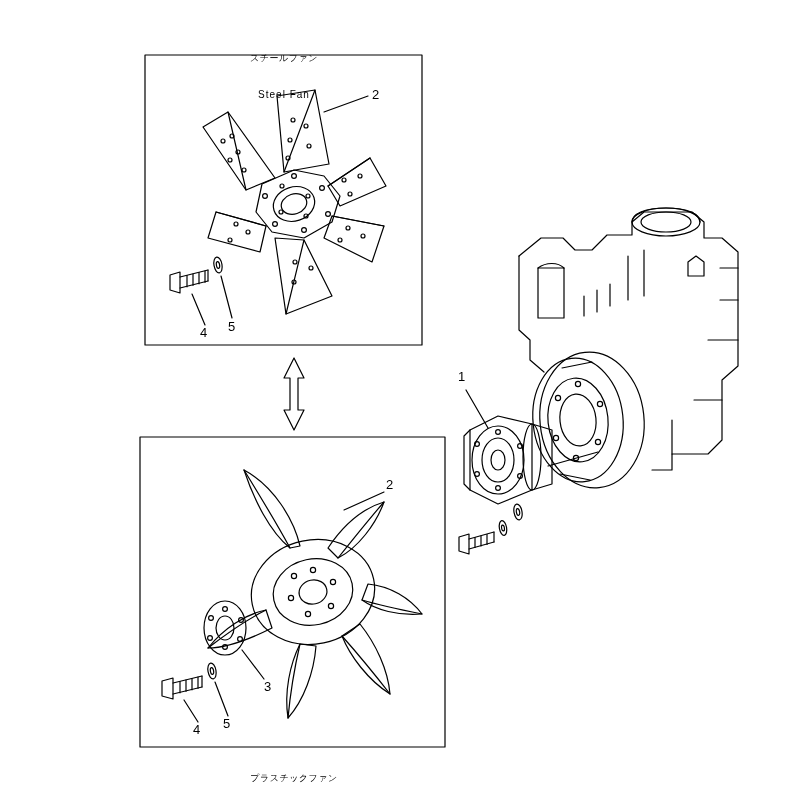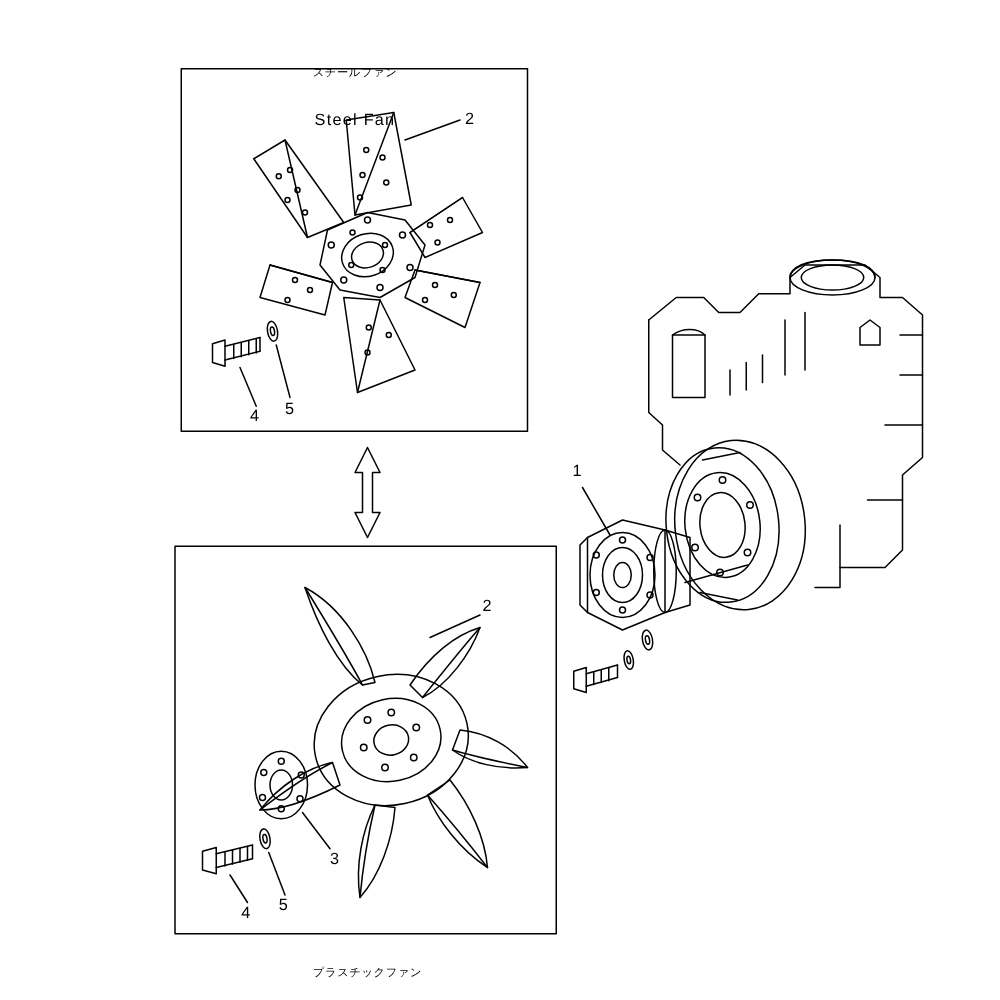--- a/index.html
+++ b/index.html
@@ -39,21 +39,21 @@
     text-align: center;
     font-size: 11px;
   }
   .cap .jp {
     display: block;
     font-size: 9px;
     letter-spacing: 0.5px;
   }
   .cap .en {
     display: block;
-    font-size: 13px;
+    font-size: 10px;
     letter-spacing: 1px;
     text-align: center;
   }
   .num {
     font-size: 13px;
   }
 </style>
 </head>
 <body>
 

